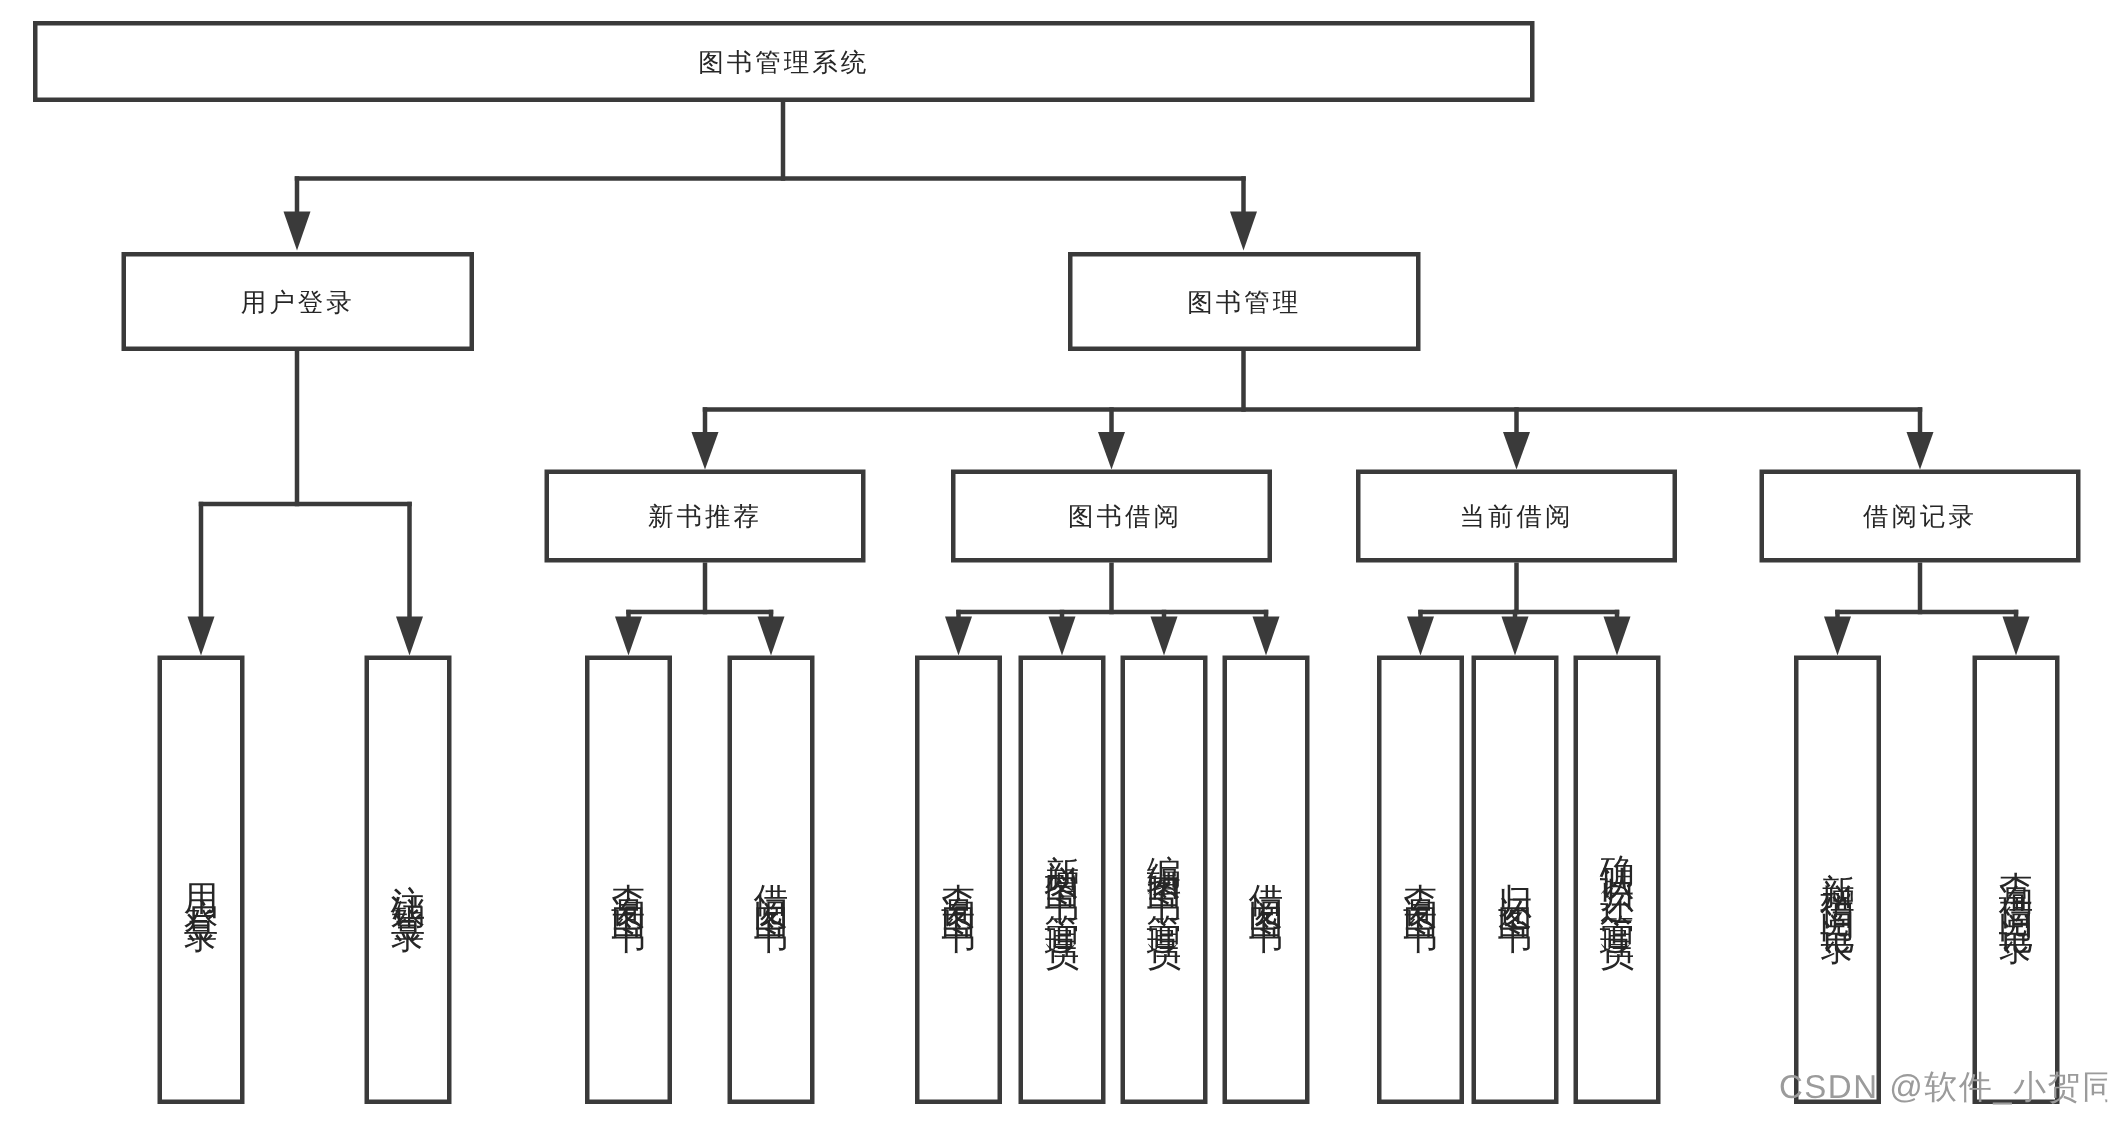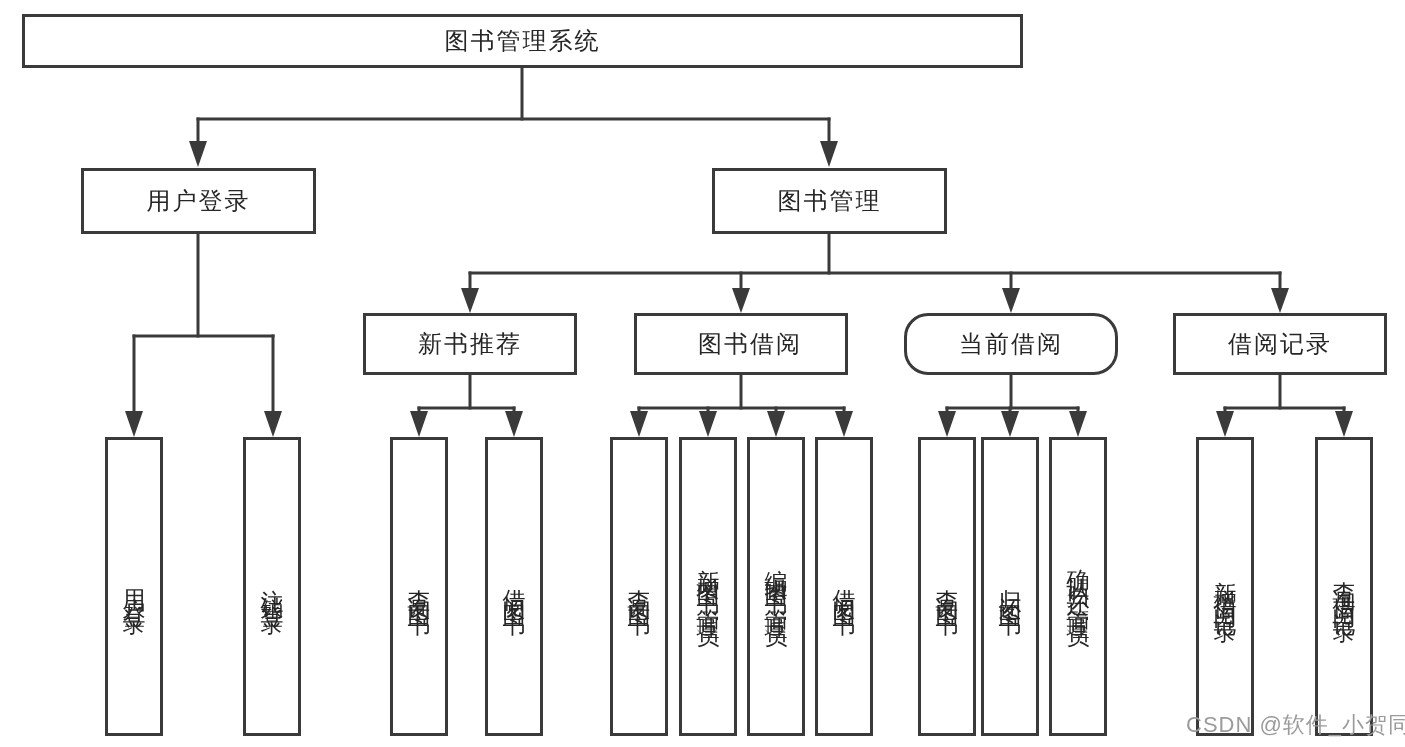--- a/index.html
+++ b/index.html
@@ -10,21 +10,21 @@
     overflow:hidden;
   }
   .box {
     position:absolute; box-sizing:border-box;
     border:3px solid var(--line, #3a3a3a);
     background:#ffffff;
     display:flex; align-items:center; justify-content:center;
     color: var(--text, #262626);
     z-index:2;
   }
-  .h-label { font-size:24px; letter-spacing:2px; white-space:nowrap; }
+  .h-label { font-size:17px; letter-spacing:2px; white-space:nowrap; }
   .v-label {
     writing-mode:vertical-rl; text-orientation:mixed;
     font-size:23px; letter-spacing:8px; line-height:1;
   }
   #connectors { position:absolute; left:0; top:0; z-index:1; }
   #connectors .cline { stroke: var(--line, #3a3a3a); stroke-width:3; fill:none; stroke-linecap:square; }
   #connectors .ahead { fill: var(--line, #3a3a3a); stroke:none; }
   .watermark {
     position:absolute; left:1186px; top:710px; z-index:5;
     font-size:22px; letter-spacing:1px; white-space:nowrap;
@@ -108,21 +108,21 @@
   <div class="box" style="left:363px;top:313px;width:214px;height:62px;">
     <span class="h-label">新书推荐</span>
   </div>
 
   <div class="box" style="left:712px;top:168px;width:235px;height:66px;">
     <span class="h-label">图书管理</span>
   </div>
   <div class="box" style="left:634px;top:313px;width:214px;height:62px;padding-left:18px;">
     <span class="h-label">图书借阅</span>
   </div>
-  <div class="box" style="left:904px;top:313px;width:214px;height:62px;border-radius:24px;">
+  <div class="box" style="left:904px;top:313px;width:214px;height:62px;">
     <span class="h-label">当前借阅</span>
   </div>
   <div class="box" style="left:1173px;top:313px;width:214px;height:62px;">
     <span class="h-label">借阅记录</span>
   </div>
 
   <div class="box" style="left:105px;top:437px;width:58px;height:299px;">
     <span class="v-label">用户登录</span>
   </div>
   <div class="box" style="left:243px;top:437px;width:58px;height:299px;">

